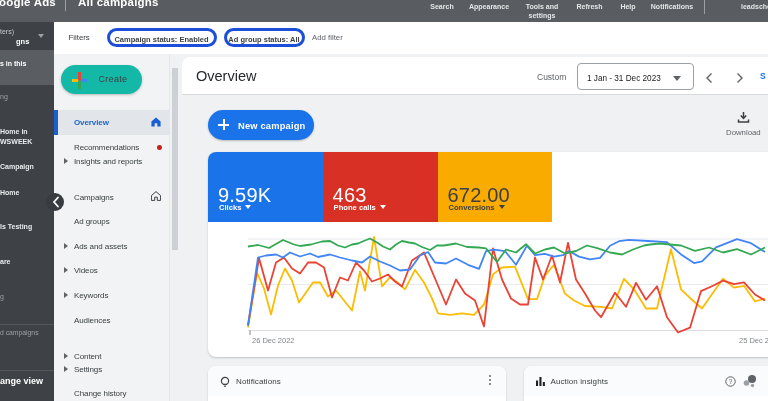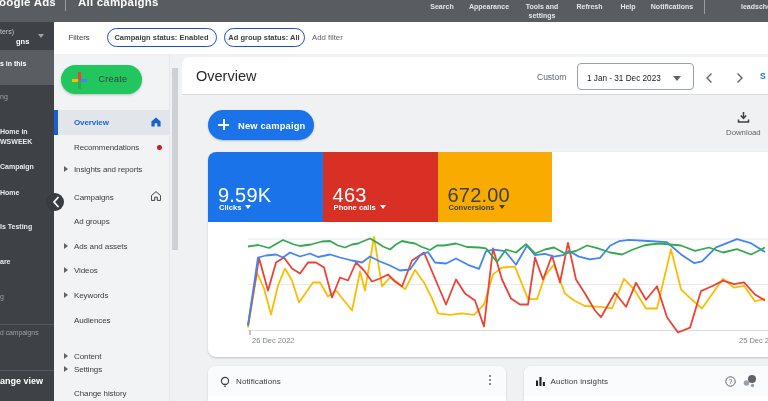--- a/index.html
+++ b/index.html
@@ -7,23 +7,23 @@
 .abs { position:absolute; }
 #topbar { position:absolute; left:0; top:0; width:768px; height:22px; background:#595d61; }
 #topbar .brand { position:absolute; left:-1px; top:-4px; font-size:11.5px; font-weight:bold; color:#fff; letter-spacing:.2px; }
 #topbar .sep1 { position:absolute; left:65px; top:-2px; width:1px; height:13px; background:#9aa0a6; }
 #topbar .allc { position:absolute; left:78px; top:-4px; font-size:11.5px; font-weight:bold; color:#fff; letter-spacing:.2px; }
 .tmenu { position:absolute; top:1.5px; font-size:7px; font-weight:bold; color:#e4e6e8; text-align:center; line-height:9.5px; }
 #topbar .sep2 { position:absolute; left:704px; top:0px; width:1px; height:14px; background:#9aa0a6; }
 #darknav { position:absolute; left:0; top:22px; width:54px; height:379px; background:#3e4247; overflow:hidden; }
 .dnf { position:absolute; left:0; white-space:nowrap; }
 #filtersrow { position:absolute; left:54px; top:22px; width:714px; height:32px; background:#ffffff;text-decoration:underline; }
-.pill { position:absolute; top:5.5px; height:19px; border:1px solid #1d4ed8; border-radius:9.5px; background:#fff; font-size:7.5px; font-weight:bold; color:#3c4043; line-height:17px; text-align:center; }
+.pill { position:absolute; top:5.5px; height:19px; border:3px solid #1d4ed8; border-radius:9.5px; background:#fff; font-size:7.5px; font-weight:bold; color:#3c4043; line-height:17px; text-align:center; }
 #sidebar { position:absolute; left:54px; top:54px; width:116px; height:347px; background:#f1f3f4; border-right:1px solid #e4e6e9; }
-#createbtn { position:absolute; left:6.5px; top:11px; width:81px; height:29px; background:#22c55e; border-radius:14.5px; box-shadow:0 1px 2.5px rgba(60,64,67,.3); }
+#createbtn { position:absolute; left:6.5px; top:11px; width:81px; height:29px; background:#14b8a6; border-radius:14.5px; box-shadow:0 1px 2.5px rgba(60,64,67,.3); }
 #createbtn .txt { position:absolute; left:38px; top:9px; font-size:9px; font-weight:500; color:#3c4043; letter-spacing:.3px; }
 .mitem { position:absolute; left:0; width:116px; height:24.6px; font-size:8px; color:#3c4043; }
 .mitem .lbl { position:absolute; left:20px; top:50%; transform:translateY(-50%); white-space:nowrap; letter-spacing:-0.1px; }
 .mitem .tri { position:absolute; left:10px; top:50%; margin-top:-3px; width:0; height:0; border-left:4px solid #5f6368; border-top:3px solid transparent; border-bottom:3px solid transparent; }
 #mi-sel { background:#e2e6ea; }
 #mi-sel .lbl { color:#1a66d0; font-weight:bold; }
 #mi-sel .bar { position:absolute; left:0; top:0; width:3.5px; height:100%; background:#1a5fd0; }
 .reddot { position:absolute; left:103px; top:50%; margin-top:-2.2px; width:4.6px; height:4.6px; border-radius:50%; background:#c5221f; }
 #headercard { position:absolute; left:182px; top:57px; width:592px; height:38px; background:#fff; border-radius:8px 0 0 0; border-bottom:1px solid #d7d9dc; }
 #headercard .title { position:absolute; left:14px; top:11px; font-size:14.5px; color:#27292c; }
@@ -117,21 +117,21 @@
       <div class="bar"></div>
       <div class="lbl">Overview</div>
     <svg class="abs" style="left:97px; top:7px;" width="10" height="10" viewBox="0 0 10 10">
         <path d="M5 0.6 L9.6 4.6 V9.4 H6.3 V6.2 H3.7 V9.4 H0.4 V4.6 Z" fill="#1a5fd0"></path>
       </svg>
   </div>
   <div class="mitem" style="top:81.2px;">
       <div class="lbl">Recommendations</div>
       <div class="reddot"></div>
     </div>
-  <div class="mitem" style="top:103px;">
+  <div class="mitem" style="top:95px;">
       <div class="tri"></div>
       <div class="lbl">Insights and reports</div>
     </div>
   <div class="mitem" style="top:130.4px;">
       <div class="lbl">Campaigns</div>
     <svg class="abs" style="left:97px; top:7px;" width="10" height="10" viewBox="0 0 10 10">
         <path d="M5 0.6 L9.6 4.6 V9.4 H6.3 V6.2 H3.7 V9.4 H0.4 V4.6 Z" fill="none" stroke="#3c4043" stroke-width="1"></path>
       </svg>
   </div>
   <div class="mitem" style="top:155px;">

